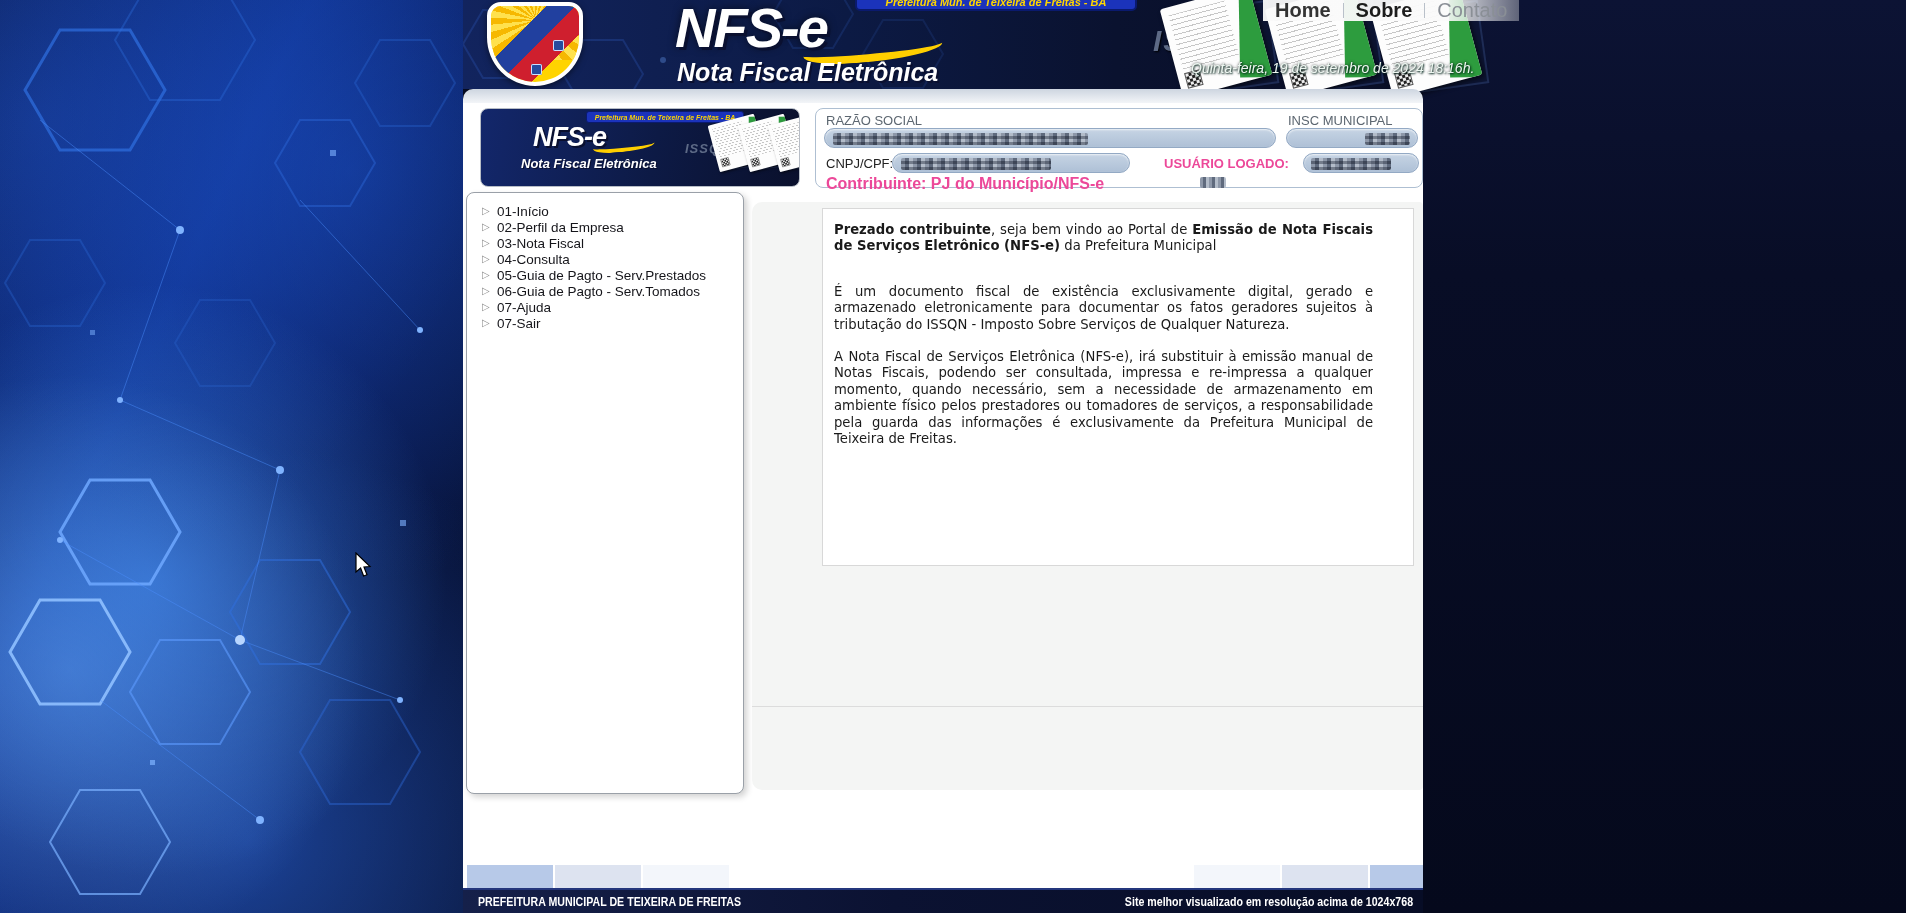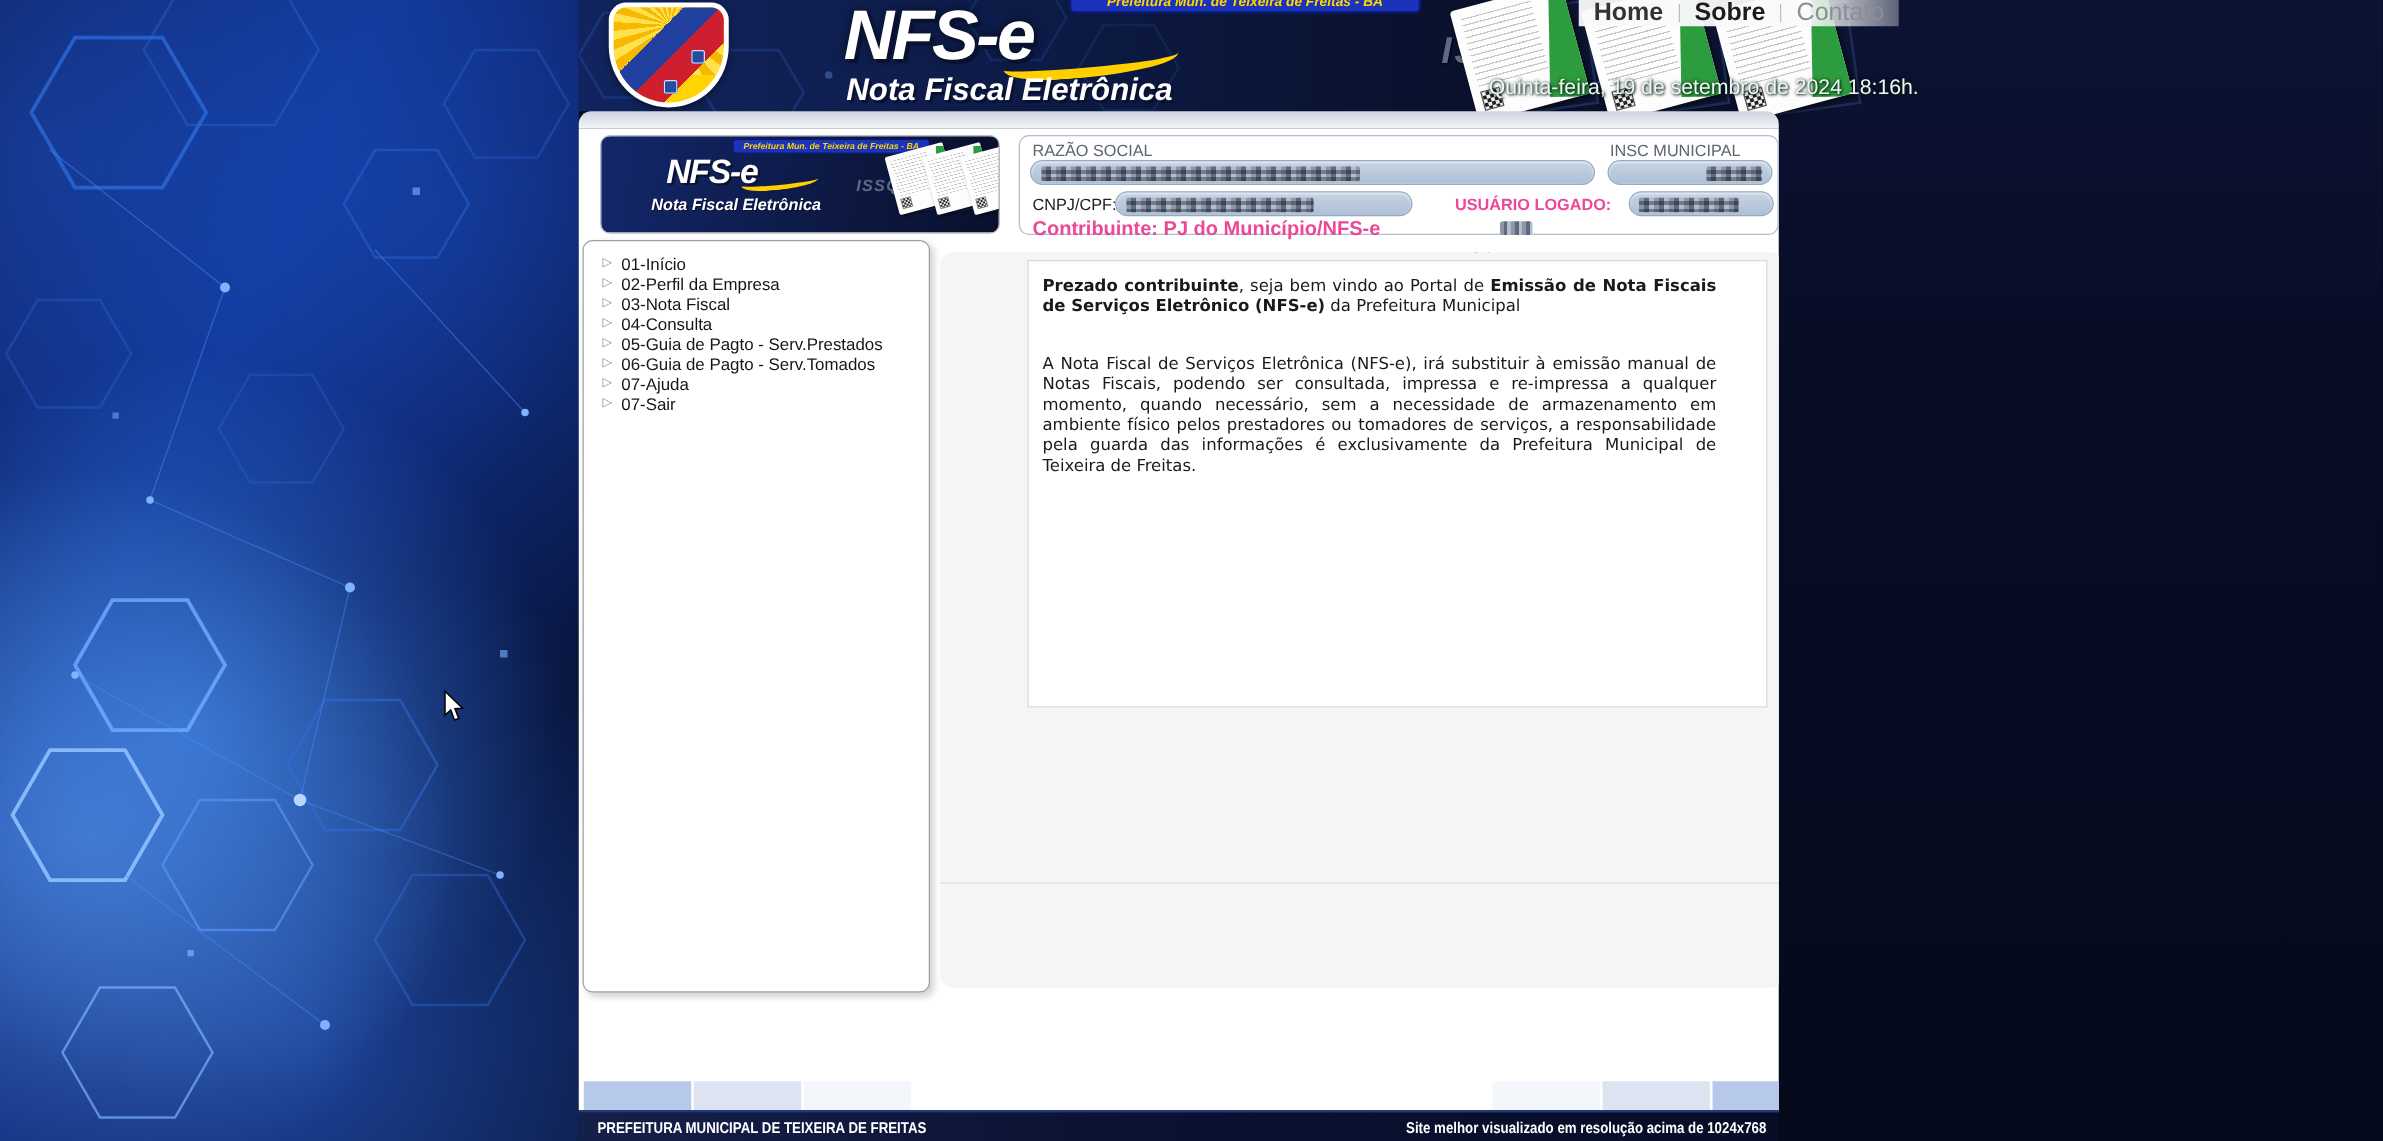--- a/index.html
+++ b/index.html
@@ -65,22 +65,22 @@
   .doc .qr{position:absolute;left:7px;bottom:8px;width:16px;height:16px;border:1px solid #555;
     background:conic-gradient(#222 25%,#eee 0 50%,#222 0 75%,#eee 0) 0 0/6px 6px;}
 
   .topnav{position:absolute;left:800px;top:0;height:21px;display:flex;align-items:center;
     background:linear-gradient(90deg,rgba(250,250,250,.95) 70%,rgba(250,250,250,.35));}
   .topnav .item{padding:2px 12px;font-size:20px;white-space:nowrap;cursor:default;}
   .topnav .sep{width:1px;height:15px;background:#b9c0c9;}
   .nav-home{color:#333;font-weight:bold;}
   .nav-sobre{color:#1c1c1c;font-weight:bold;}
   .nav-contato{color:#8a8f96;}
-  .datetime{position:absolute;left:728px;top:60px;width:260px;font-size:17px;color:#eef7f1;
-    text-shadow:1px 1px 2px rgba(0,40,30,.9),0 0 3px rgba(0,0,0,.7);white-space:nowrap;}
+  .datetime{position:absolute;left:728px;top:60px;width:260px;font-size:14px;color:#eef7f1;
+    text-shadow:1px 1px 2px rgba(0,40,30,.9),0 0 3px rgba(0,0,0,.7);white-space:nowrap;font-style:italic;}
 
   
   .subheader{position:absolute;left:0;top:89px;width:960px;height:14px;
     background:linear-gradient(#cdd5e0,#f3f5f8);border-radius:10px 10px 0 0;}
   .mini-logo{position:absolute;left:17px;top:108px;width:320px;height:79px;border:1px solid #b7bdc6;
     border-radius:8px;overflow:hidden;background:linear-gradient(100deg,#13276b 0%,#0d1a45 55%,#0a102c 100%);}
   .mini-ribbon{position:absolute;left:105px;top:2px;width:158px;height:12px;background:#1b33bb;
     border:1px solid #0a1a6e;border-radius:3px;display:flex;align-items:center;justify-content:center;
     color:#ffd600;font-size:7px;font-weight:bold;font-style:italic;white-space:nowrap;}
   .mini-title{position:absolute;left:52px;top:13px;color:#fff;font-size:27px;font-weight:bold;
@@ -349,20 +349,21 @@
     <div class="menu-item">
       <span class="tri">▷</span>
       <span class="lbl">07-Sair</span>
       </div>
   </div>
 
   <div class="content-panel">
     <div class="divider"></div>
     <div class="text-box">
       <p class="welcome"><b>Prezado contribuinte</b><span>, seja bem vindo ao Portal de </span><b>Emissão de Nota Fiscais de Serviços Eletrônico (NFS-e)</b><span> da Prefeitura Municipal</span></p>
+      <p>É um documento fiscal de existência exclusivamente digital, gerado e armazenado eletronicamente para documentar os fatos geradores sujeitos à tributação do ISSQN - Imposto Sobre Serviços de Qualquer Natureza.</p>
       <p>A Nota Fiscal de Serviços Eletrônica (NFS-e), irá substituir à emissão manual de Notas Fiscais, podendo ser consultada, impressa e re-impressa a qualquer momento, quando necessário, sem a necessidade de armazenamento em ambiente físico pelos prestadores ou tomadores de serviços, a responsabilidade pela guarda das informações é exclusivamente da Prefeitura Municipal de Teixeira de Freitas.</p>
     </div>
   </div>
 
   <div class="thumb" style="left:4px;background:#b7c9e8;"></div>
   <div class="thumb" style="left:92px;background:#dde3f0;"></div>
   <div class="thumb" style="left:180px;background:#f3f6fb;"></div>
   <div class="thumb" style="left:731px;background:#f3f6fb;"></div>
   <div class="thumb" style="left:819px;background:#dde3f0;"></div>
   <div class="thumb" style="left:907px;width:53px;background:#b7c9e8;"></div>

